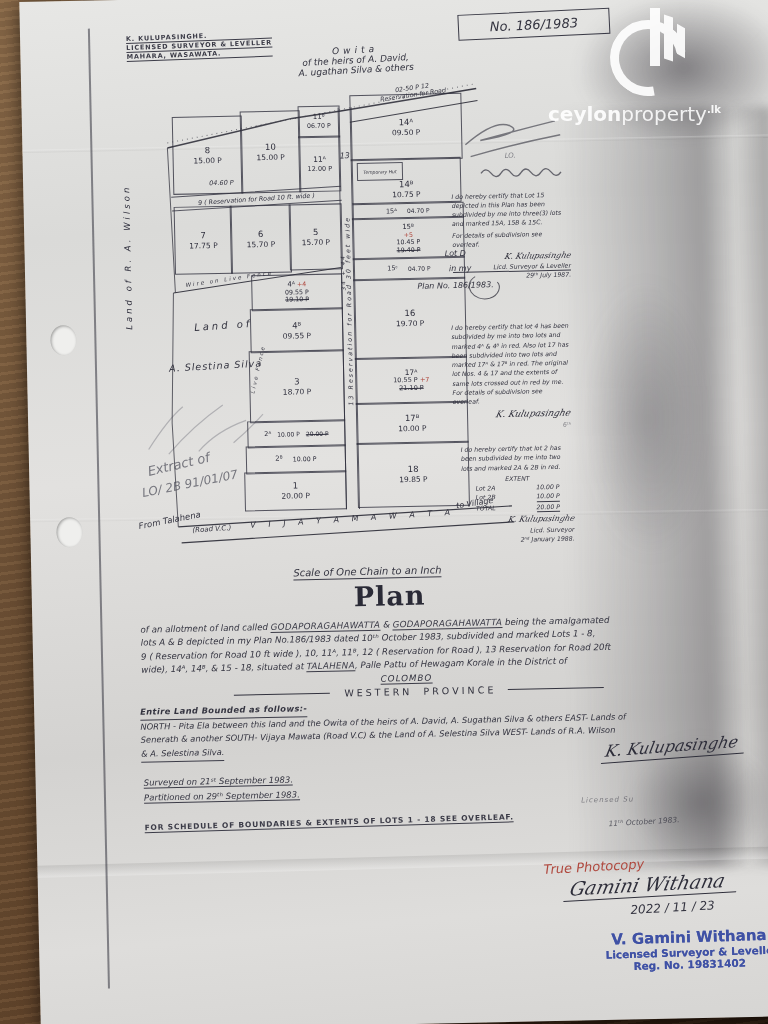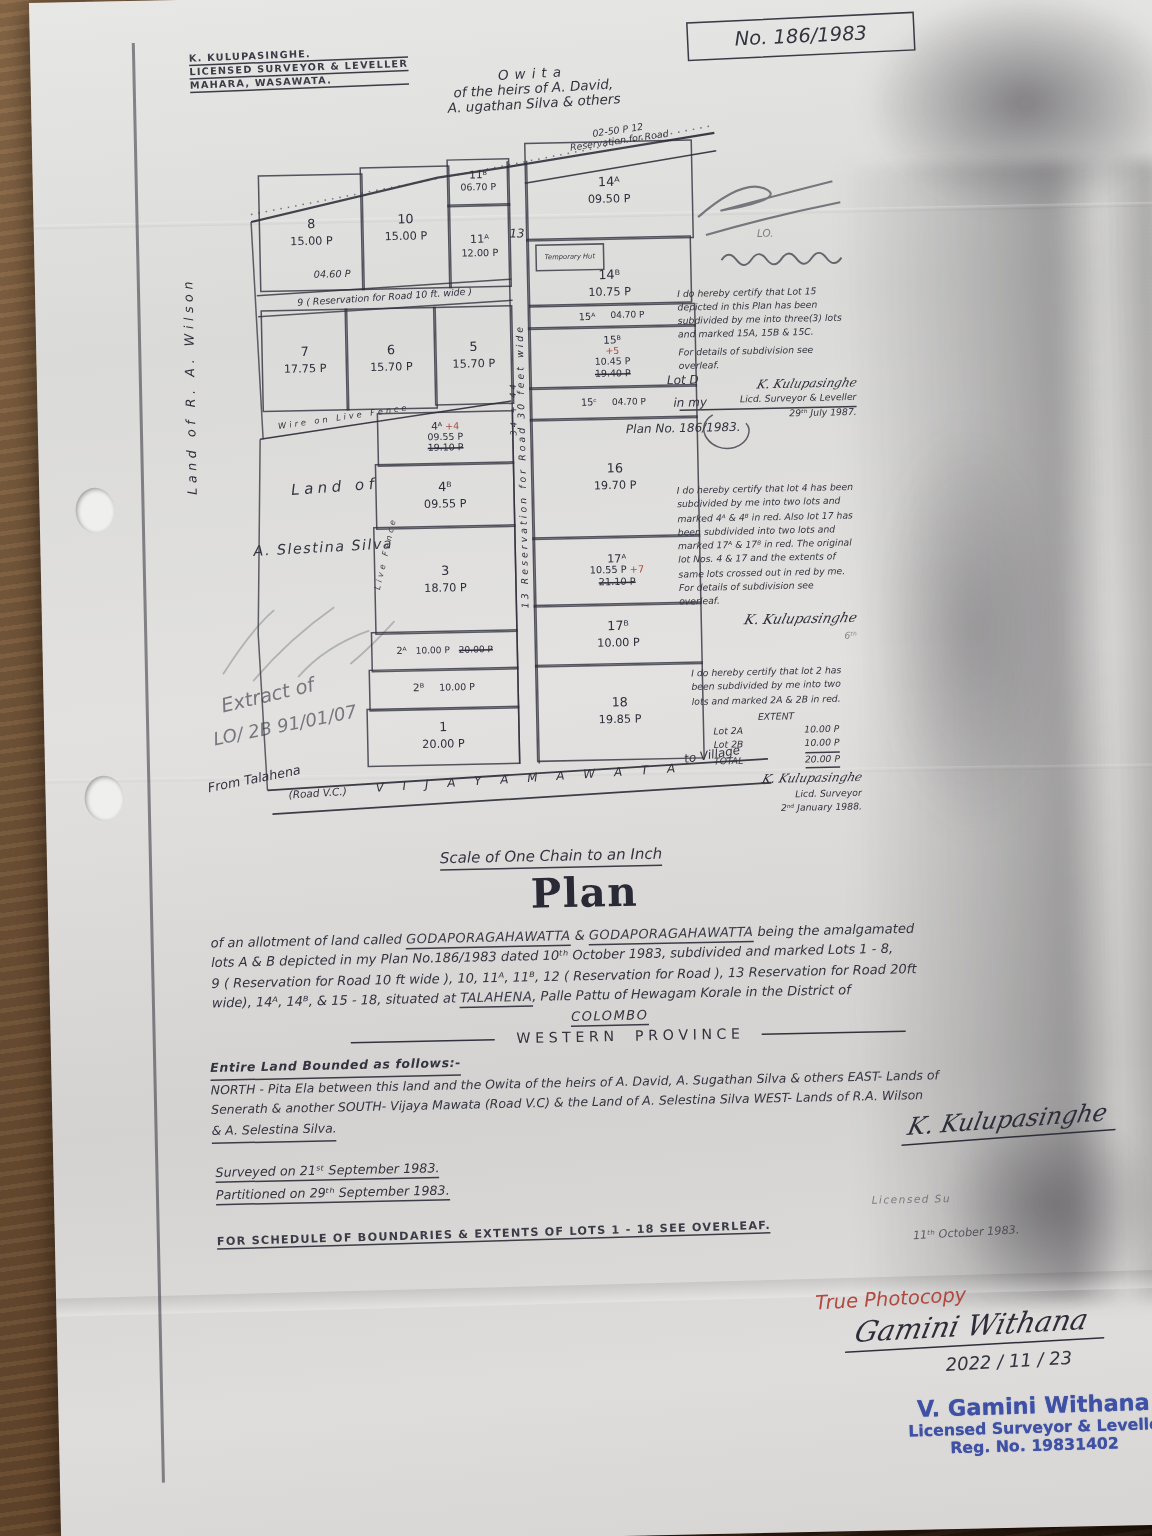--- a/index.html
+++ b/index.html
@@ -321,13 +321,24 @@
       <span class="sig" style="font-size:19px;border-bottom:1.4px solid #2e2e3a;padding:0 14px 1px 4px;">Gamini Withana</span>
     </div>
     <div class="abs hw" style="left:592px;top:912px;font-size:12px;transform:rotate(-2deg);">2022 / 11 / 23</div>
     <div class="abs stamp" style="left:540px;top:940px;width:220px;transform:rotate(-.5deg);">
       <div style="font-size:15px;font-weight:bold;">V. Gamini Withana</div>
       <div style="font-size:10.5px;font-weight:bold;">Licensed Surveyor &amp; Levelle</div>
       <div style="font-size:10.5px;font-weight:bold;">Reg. No. 19831402</div>
     </div>
   </div>
 
+  <div class="abs" style="left:548px;top:6px;width:215px;height:140px;color:#fff;opacity:.92;">
+    <div class="abs" style="left:62px;top:2px;width:84px;height:84px;">
+      <div class="abs" style="left:0;top:12px;width:58px;height:58px;border:9px solid #fff;border-radius:50%;border-right-color:transparent;transform:rotate(35deg);"></div>
+      <div class="abs" style="left:40px;top:0;width:10px;height:58px;background:#fff;"></div>
+      <div class="abs" style="left:54px;top:8px;width:9px;height:44px;background:#fff;transform:skewY(18deg);"></div>
+      <div class="abs" style="left:67px;top:18px;width:8px;height:30px;background:#fff;transform:skewY(30deg);"></div>
+    </div>
+    <div class="abs" style="left:0;top:96px;font-size:20px;white-space:nowrap;">
+      <span style="font-weight:bold;">ceylon</span><span style="font-weight:normal;opacity:.95;">property</span><span style="font-size:10px;font-weight:bold;vertical-align:super;">.</span><span style="font-size:10px;font-weight:bold;vertical-align:super;">lk</span>
+    </div>
+  </div>
 </div>
 
 </body></html>

